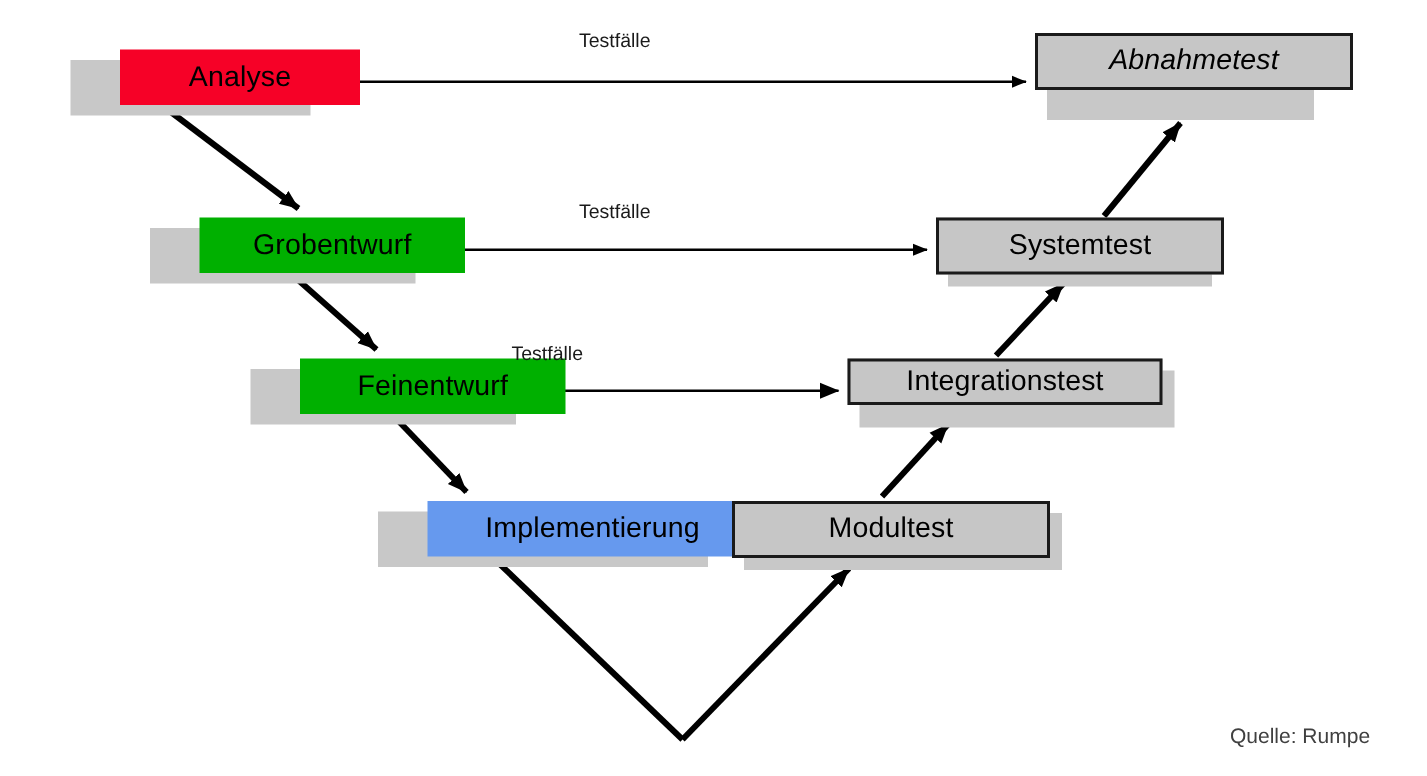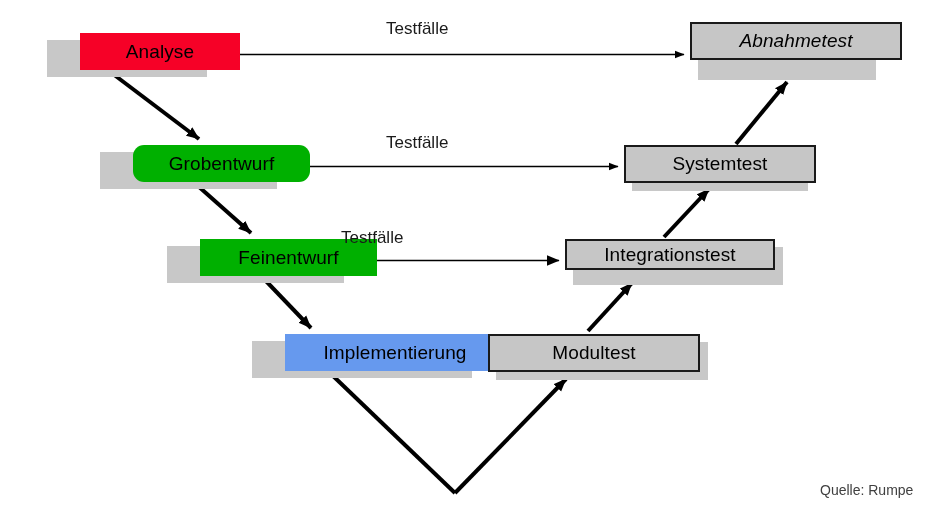--- a/index.html
+++ b/index.html
@@ -48,21 +48,21 @@
     border: none;
     margin-left: 40px;
   }
   .node.right {
     background: #c6c6c6;
     border: 2px solid #1a1a1a;
   }
   .label {
     position: absolute;
     font-family: "Liberation Sans", sans-serif;
-    font-size: 17px;
+    font-size: 13px;
     color: #1a1a1a;
     white-space: nowrap;
     z-index: 4;
   }
   .source-note {
     position: absolute;
     font-family: "Liberation Sans", sans-serif;
     font-size: 14px;
     color: #404040;
     white-space: nowrap;
@@ -119,21 +119,21 @@
 
   <div class="shadow" style="left:698px; top:42px; width:178px; height:38px;"></div>
   <div class="shadow" style="left:632px; top:153px; width:176px; height:38px;"></div>
   <div class="shadow" style="left:573px; top:247px; width:210px; height:38px;"></div>
   <div class="shadow" style="left:496px; top:342px; width:212px; height:38px;"></div>
 
   <div class="node left" style="left:40px; top:33px; width:160px; height:37px; background:#f60127;">
     <span>Analyse</span>
   </div>
 
-  <div class="node left" style="left:93px; top:145px; width:177px; height:37px; background:#00b000;border-radius:11px;">
+  <div class="node left" style="left:93px; top:145px; width:177px; height:37px; background:#00b000;">
     <span>Grobentwurf</span>
   </div>
 
   <div class="node left" style="left:160px; top:239px; width:177px; height:37px; background:#00b000;">
     <span>Feinentwurf</span>
   </div>
 
   <div class="node left" style="left:245px; top:334px; width:220px; height:37px; background:#6699ee;">
     <span>Implementierung</span>
   </div>

